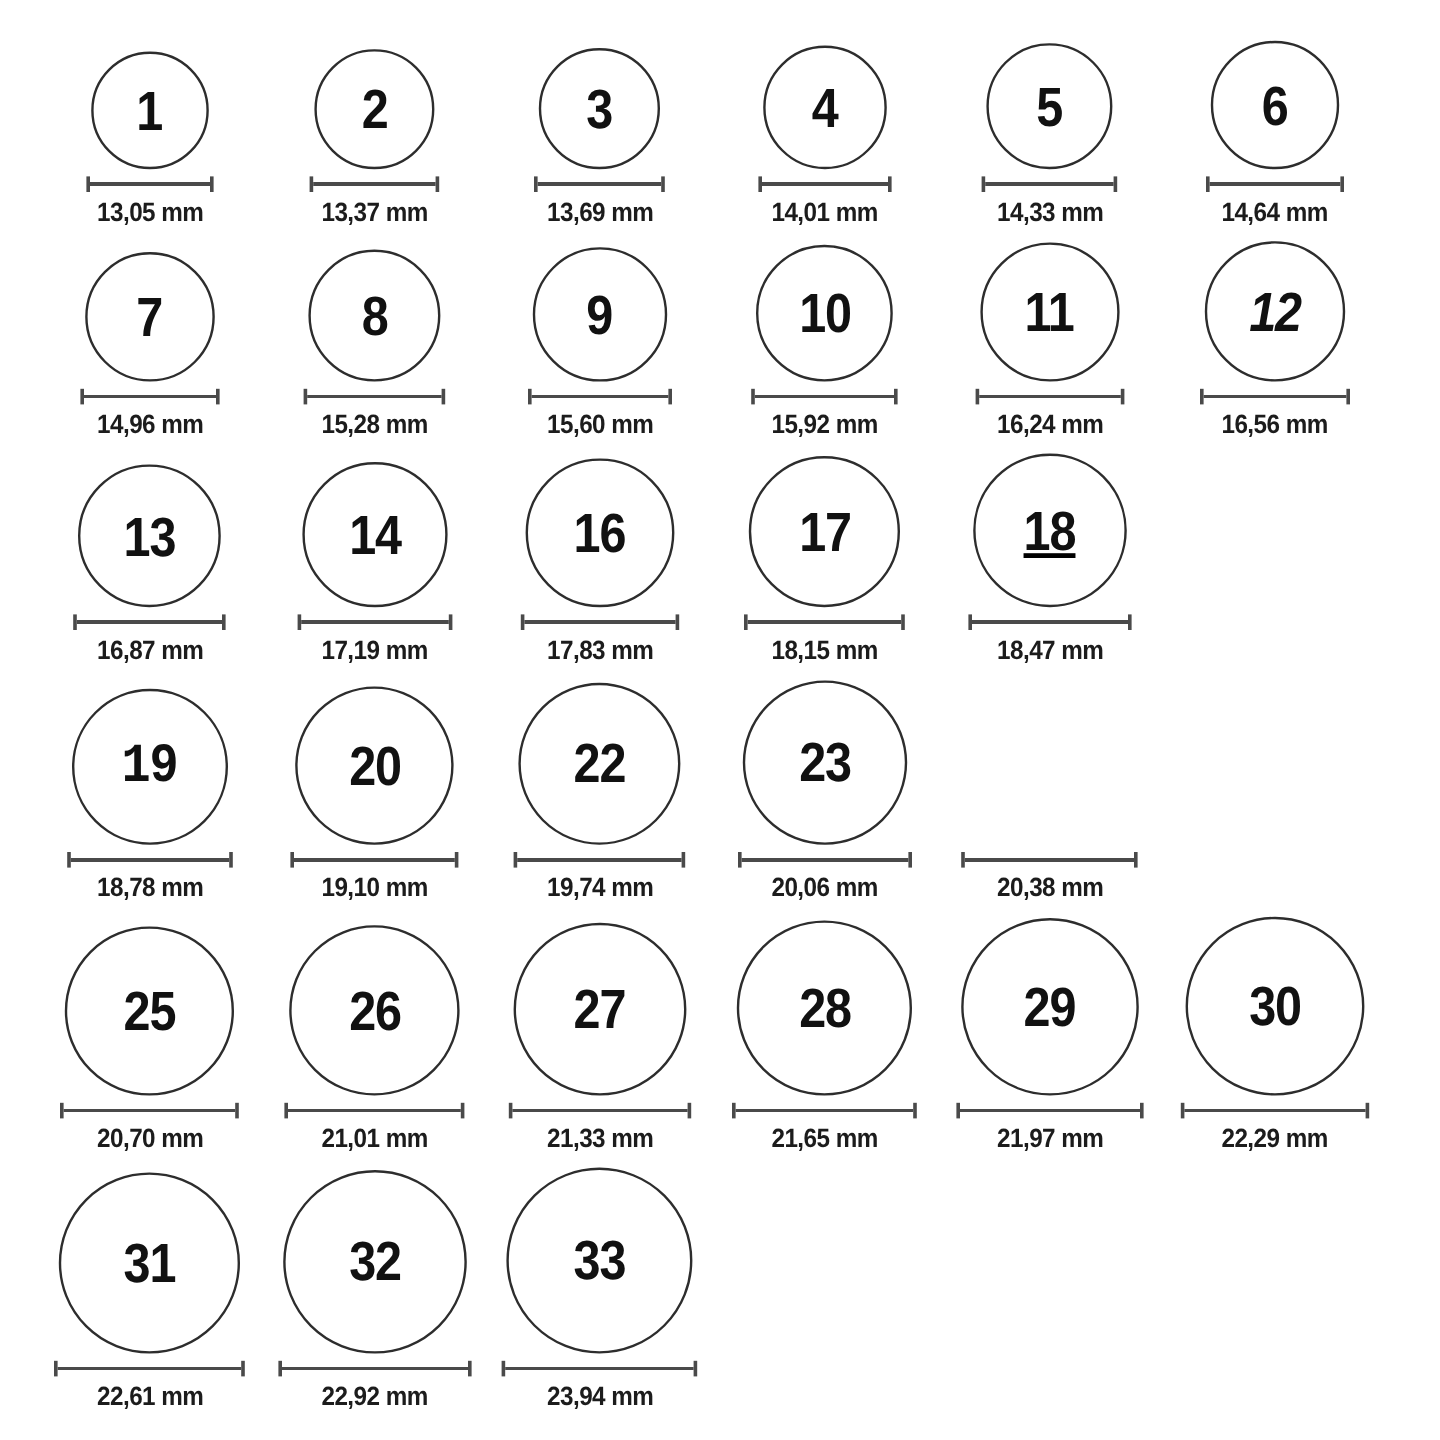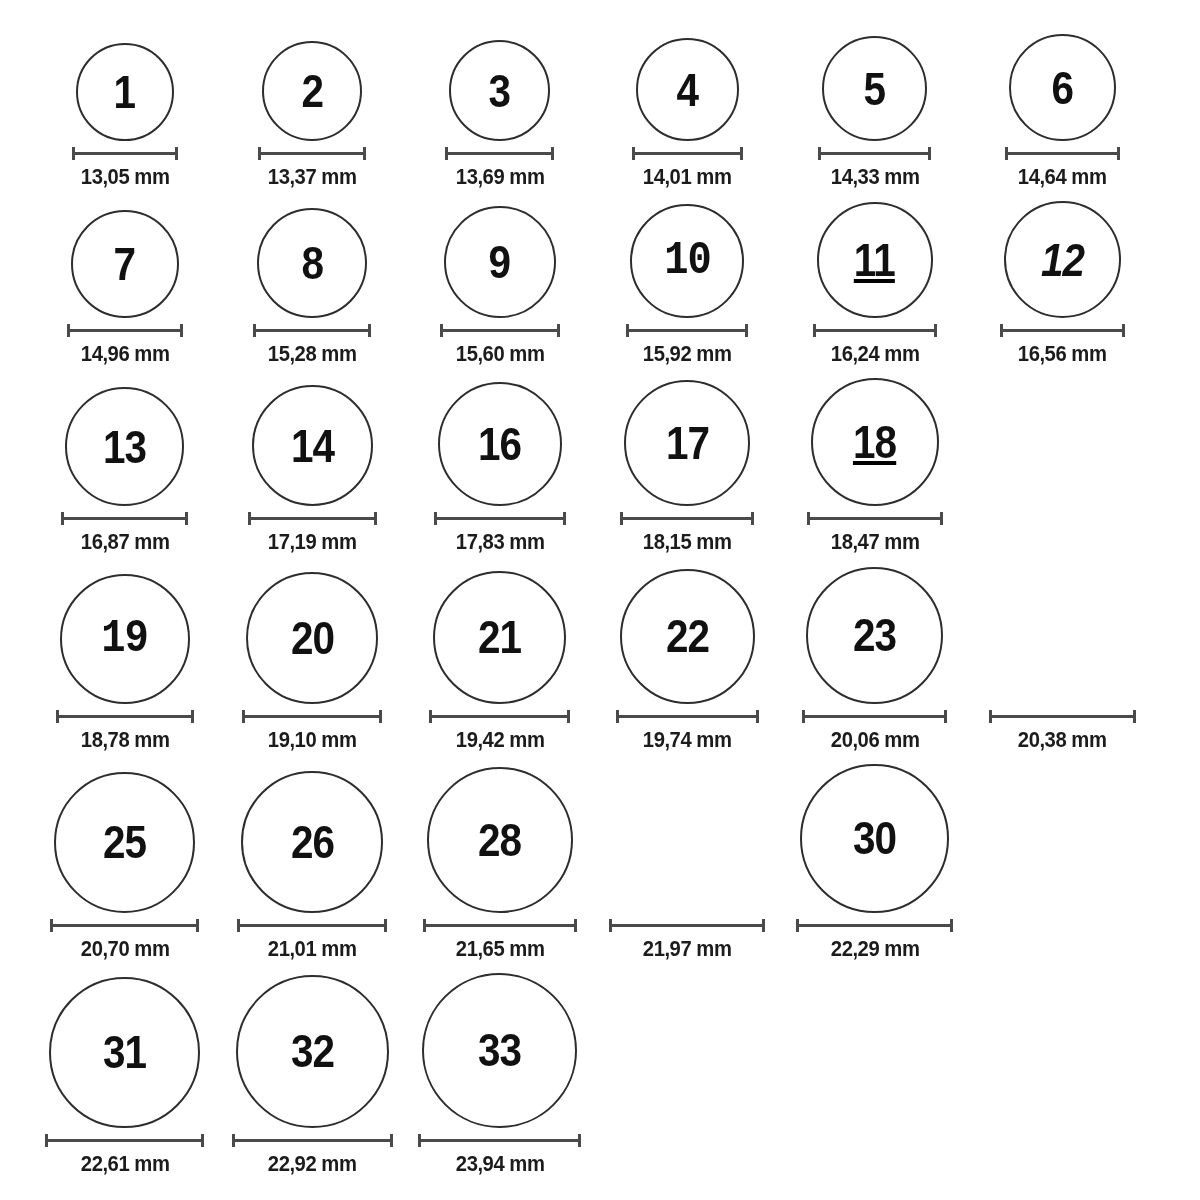--- a/index.html
+++ b/index.html
@@ -138,29 +138,29 @@
 
   <div class="ring-cell">
     <div class="ring-circle" style="width: 112px; height: 112px;">
       <span class="ring-number">9</span>
     </div>
     <div class="measure-line" style="width: 120px;"></div>
     <span class="diameter-label">15,60 mm</span>
   </div>
 
   <div class="ring-cell">
-    <div class="ring-circle" style="width: 114px; height: 114px; font-family: Liberation Mono, monospace;">
+    <div class="ring-circle" style="width: 114px; height: 114px;">
       <span class="ring-number">10</span>
     </div>
     <div class="measure-line" style="width: 122px;"></div>
     <span class="diameter-label">15,92 mm</span>
   </div>
 
   <div class="ring-cell">
-    <div class="ring-circle" style="width: 116px; height: 116px; text-decoration: underline;">
+    <div class="ring-circle" style="width: 116px; height: 116px;">
       <span class="ring-number">11</span>
     </div>
     <div class="measure-line" style="width: 124px;"></div>
     <span class="diameter-label">16,24 mm</span>
   </div>
 
   <div class="ring-cell">
     <div class="ring-circle" style="width: 117px; height: 117px; font-style: italic;">
       <span class="ring-number">12</span>
     </div>
@@ -220,27 +220,20 @@
   </div>
 
   <div class="ring-cell">
     <div class="ring-circle" style="width: 132px; height: 132px;">
       <span class="ring-number">20</span>
     </div>
     <div class="measure-line" style="width: 140px;"></div>
     <span class="diameter-label">19,10 mm</span>
   </div>
 
-  <div class="ring-cell">
-    <div class="ring-circle" style="width: 133px; height: 133px;">
-      <span class="ring-number">21</span>
-    </div>
-    <div class="measure-line" style="width: 141px;"></div>
-    <span class="diameter-label">19,42 mm</span>
-  </div>
 
   <div class="ring-cell">
     <div class="ring-circle" style="width: 135px; height: 135px;">
       <span class="ring-number">22</span>
     </div>
     <div class="measure-line" style="width: 143px;"></div>
     <span class="diameter-label">19,74 mm</span>
   </div>
 
   <div class="ring-cell">
@@ -266,30 +259,40 @@
   </div>
 
   <div class="ring-cell">
     <div class="ring-circle" style="width: 142px; height: 142px;">
       <span class="ring-number">26</span>
     </div>
     <div class="measure-line" style="width: 150px;"></div>
     <span class="diameter-label">21,01 mm</span>
   </div>
 
+  <div class="ring-cell">
+    <div class="ring-circle" style="width: 144px; height: 144px;">
+      <span class="ring-number">27</span>
+    </div>
+    <div class="measure-line" style="width: 152px;"></div>
+    <span class="diameter-label">21,33 mm</span>
+  </div>
 
   <div class="ring-cell">
     <div class="ring-circle" style="width: 146px; height: 146px;">
       <span class="ring-number">28</span>
     </div>
     <div class="measure-line" style="width: 154px;"></div>
     <span class="diameter-label">21,65 mm</span>
   </div>
 
   <div class="ring-cell">
+    <div class="ring-circle" style="width: 148px; height: 148px;">
+      <span class="ring-number">29</span>
+    </div>
     <div class="measure-line" style="width: 156px;"></div>
     <span class="diameter-label">21,97 mm</span>
   </div>
 
   <div class="ring-cell">
     <div class="ring-circle" style="width: 149px; height: 149px; justify-content: center;">
       <span class="ring-number">30</span>
     </div>
     <div class="measure-line" style="width: 157px;"></div>
     <span class="diameter-label">22,29 mm</span>

